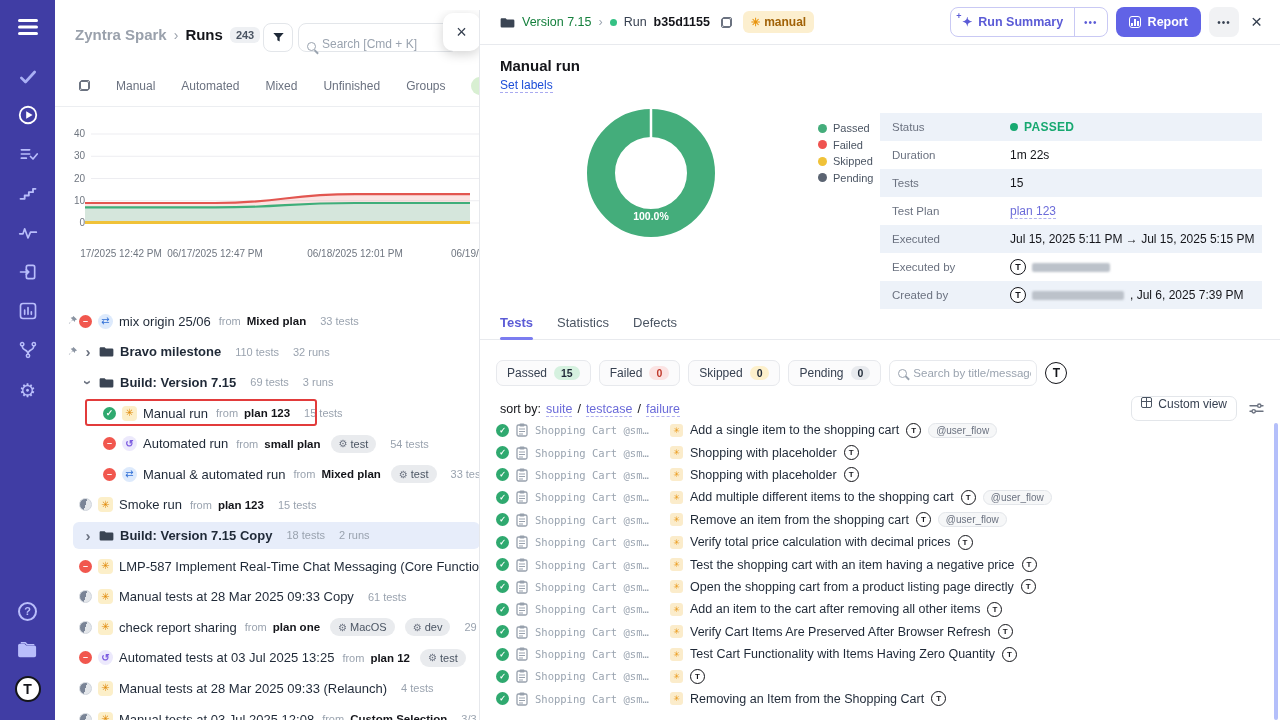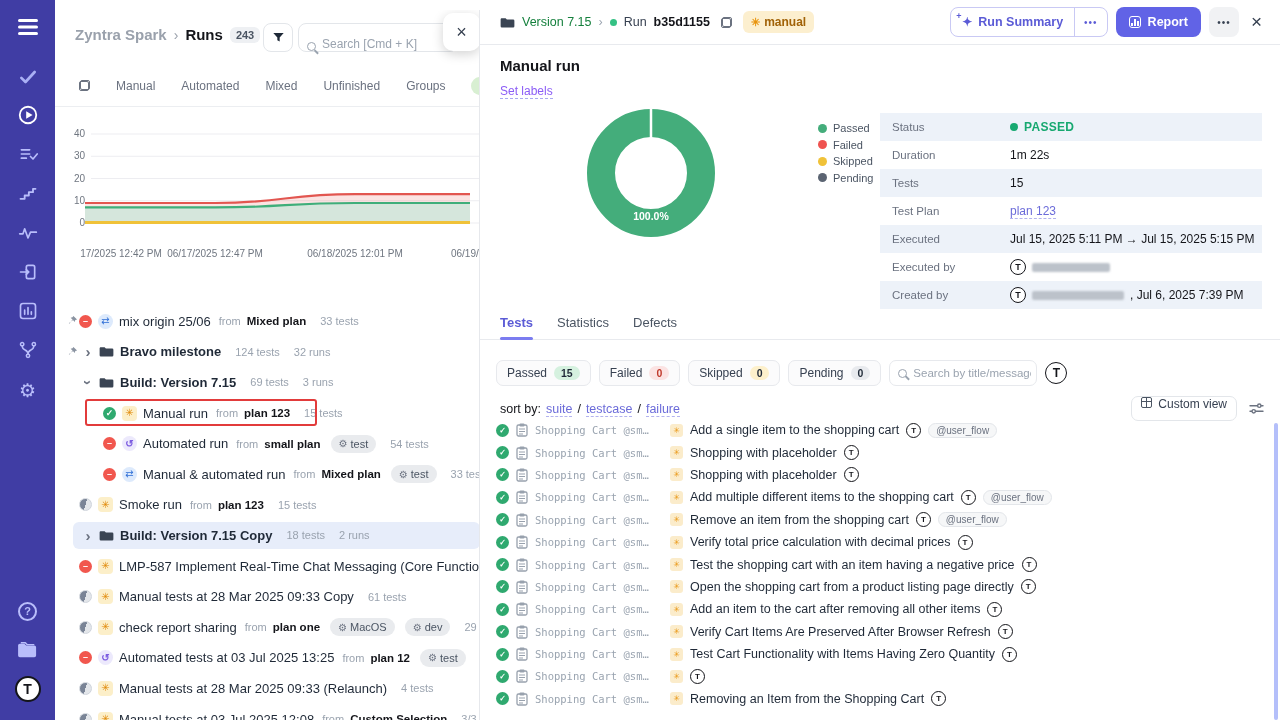--- a/index.html
+++ b/index.html
@@ -79,21 +79,21 @@
   .brs-div { width:1px; height:30px; background:#c9c9f4; }
   .brs-more { padding:0 9px; color:#5b5bd6; font-size:10px; letter-spacing:1px; }
   .btn-report { display:flex; align-items:center; gap:7px; background:#6163e6; color:#fff; border-radius:8px; height:30px; padding:0 13px; font-size:12.5px; font-weight:700; cursor:pointer; }
   .rep-ic { width:12px; height:12px; border:1.5px solid #fff; border-radius:3px; display:flex; align-items:flex-end; justify-content:center; gap:1px; padding:1px; }
   .rep-ic b { width:2px; background:#fff; display:block; }
   .btn-more { width:30px; height:30px; background:#f1f2f4; border-radius:8px; display:flex; align-items:center; justify-content:center; color:#374151; font-size:10px; letter-spacing:1px; cursor:pointer; }
   .tb-close { font-size:19px; color:#374151; padding:0 4px; cursor:pointer; }
 
   .detail-body { position:relative; height:675px; }
   .run-title-h { position:absolute; left:20px; top:12px; font-size:15px; font-weight:700; color:#14151a; }
-  .set-labels { position:absolute; left:20px; top:39px; font-size:12px; color:#8b5cf6; border-bottom:1px dashed #a9aaf0; cursor:pointer; }
+  .set-labels { position:absolute; left:20px; top:33px; font-size:12px; color:#1d4ed8; border-bottom:1px dashed #a9aaf0; cursor:pointer; }
 
   .donut-wrap { position:absolute; left:101px; top:58px; }
   .legend { position:absolute; left:338px; top:75px; }
   .legend-item { display:flex; align-items:center; gap:6px; height:16.5px; }
   .legend-dot { width:9px; height:9px; border-radius:50%; flex:none; }
   .legend-label { font-size:11px; color:#4b5563; }
 
   .details-table { position:absolute; left:400px; top:68px; width:382px; }
   .dt-row { display:flex; align-items:center; height:28px; font-size:12px; }
   .dt-row.shaded { background:#edf2f9; }
@@ -285,21 +285,21 @@
         </div>
         <div class="run-row" style="padding-left: 28px;">
           <svg width="11" height="11" viewBox="0 0 24 24" class="pin">
             <path d="M14 2l8 8-4 1-1 4-5-5-7 9-1-1 9-7-5-5 4-1z" fill="#8a93a1"></path>
           </svg>
           <span class="tree-chevron">›</span>
           <svg width="15" height="13" viewBox="0 0 24 20" class="folder-ic">
             <path d="M1 5c0-1.1.9-2 2-2h6l2 2h10a2 2 0 012 2v9a2 2 0 01-2 2H3a2 2 0 01-2-2z" fill="#3a4453"></path>
           </svg>
           <span class="run-title" style="font-weight: 600;">Bravo milestone</span>
-          <span class="run-count">124 tests</span>
+          <span class="run-count">110 tests</span>
           <span class="run-count">32 runs</span>
         </div>
         <div class="run-row" style="padding-left: 28px;">
           <span class="tree-chevron down">›</span>
           <svg width="15" height="13" viewBox="0 0 24 20" class="folder-ic">
             <path d="M1 5c0-1.1.9-2 2-2h6l2 2h10a2 2 0 012 2v9a2 2 0 01-2 2H3a2 2 0 01-2-2z" fill="#3a4453"></path>
           </svg>
           <span class="run-title" style="font-weight: 600;">Build: Version 7.15</span>
           <span class="run-count">69 tests</span>
           <span class="run-count">3 runs</span>

